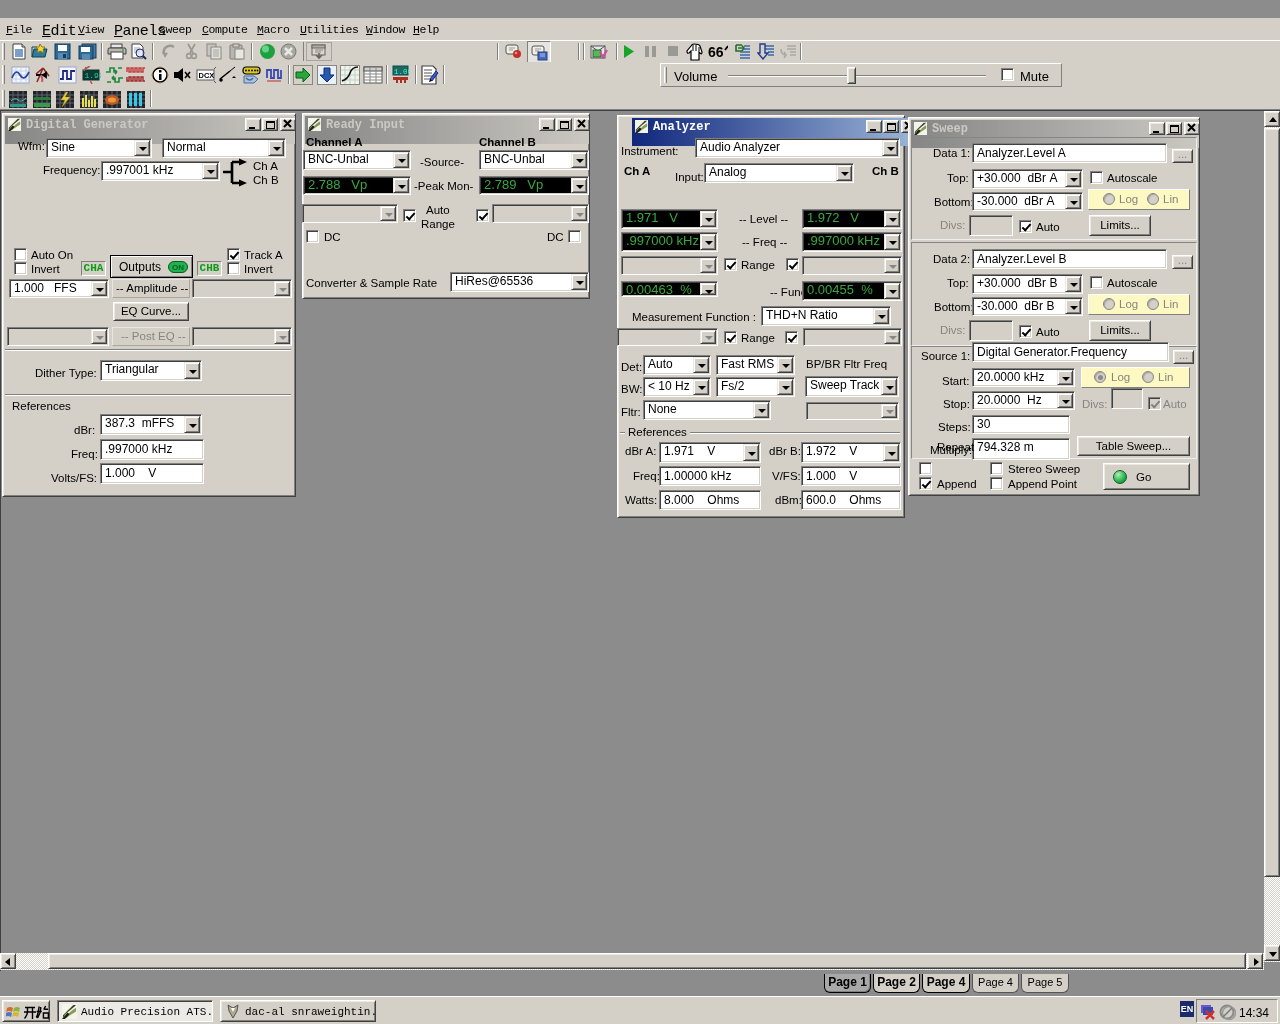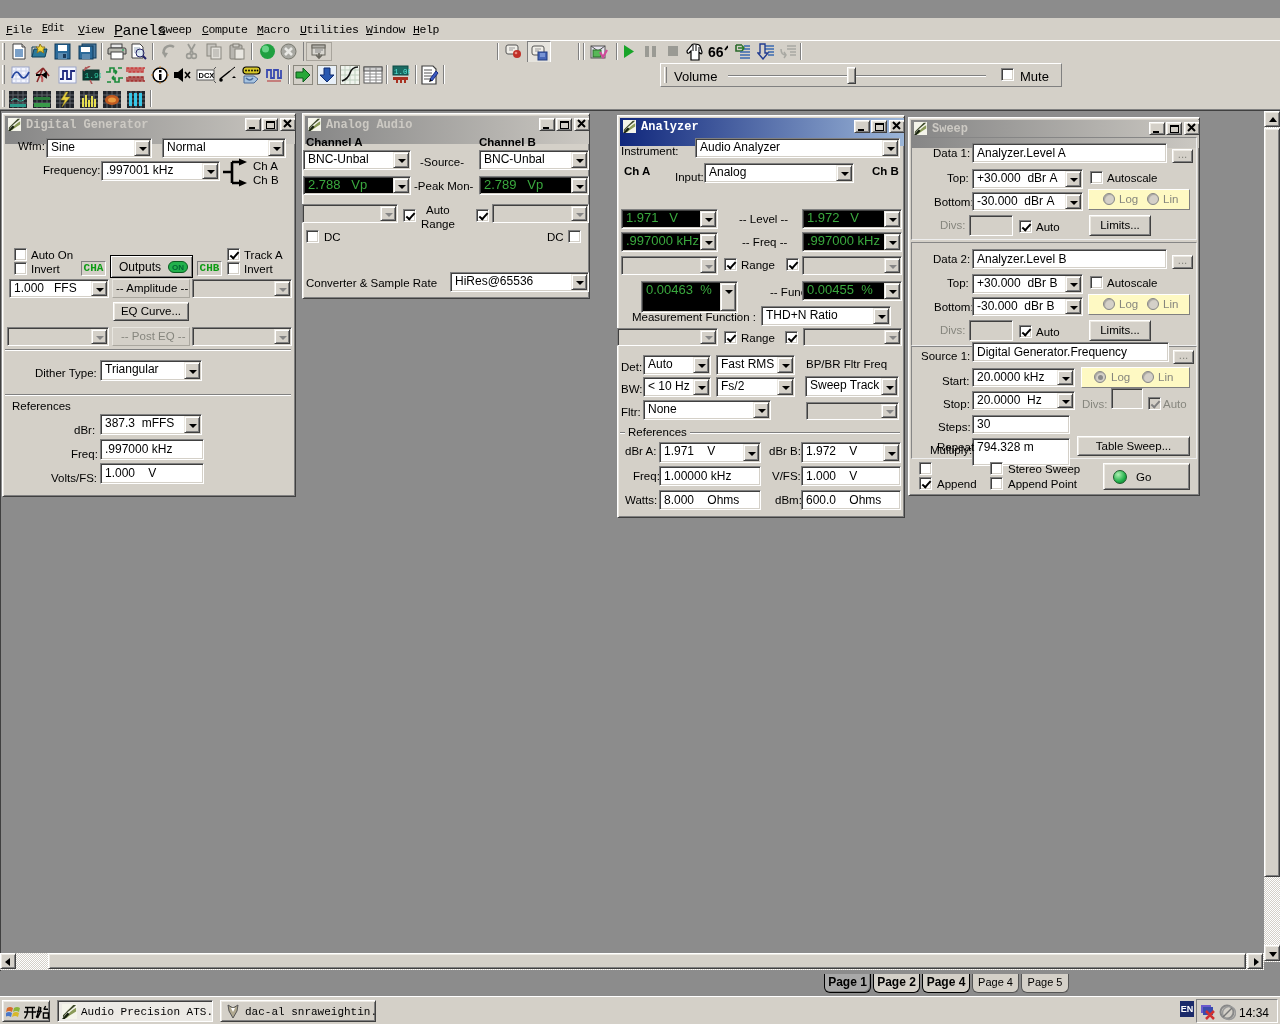--- a/index.html
+++ b/index.html
@@ -20,31 +20,31 @@
 .ck::after{content:"";position:absolute;left:2px;top:3px;width:7px;height:3px;border-left:2px solid #000;border-bottom:2px solid #000;transform:rotate(-48deg)}
 .ckd::after{border-color:#808080}
 .lbl{white-space:nowrap;font-size:11.5px}
 .glbl{white-space:nowrap;color:#86867e;font-size:11.5px}
 .groove{border-top:1px solid #808080;border-bottom:1px solid #fff}
 .btn3{background:#d4d0c8;border:1px solid;border-color:#fff #404040 #404040 #fff;box-shadow:inset 1px 1px 0 #ece9e2,inset -1px -1px 0 #808080;text-align:center;font-size:11.5px}
 .mono{font-family:"Liberation Mono",monospace}
 .tb{background:#d4d0c8}
 .ptitle{height:28px;overflow:hidden;white-space:nowrap}
 .pti{background:linear-gradient(90deg,#868686,#cbc8c2);}
-.pta{background:linear-gradient(90deg,#10277c,#9cb6d8);}
+.pta{background:linear-gradient(90deg,#10277c,#9cb6d8);margin-left:12px;}
 .wbtn{background:#d4d0c8;border:1px solid;border-color:#fff #404040 #404040 #fff;box-shadow:inset 1px 1px 0 #ece9e2,inset -1px -1px 0 #808080;position:absolute}
 .radio{width:12px;height:12px;border-radius:50%;background:#d4d0c8;border:1px solid #868686;box-shadow:inset 1px 1px 1px #a8a6a0}
 </style></head>
 <body>
 <div id="s">
 
 
 <div class="ab face" style="left:0;top:18px;width:1280px;height:22px">
   <div class="ab mono" style="left:6px;top:5px;font-size:11.5px;letter-spacing:-0.4px"><u>F</u>ile</div>
-  <div class="ab mono" style="left:42px;top:5px;font-size:10px;letter-spacing:-0.4px"><u>E</u>dit</div>
+  <div class="ab mono" style="left:42px;top:5px;font-size:15px;letter-spacing:-0.4px"><u>E</u>dit</div>
   <div class="ab mono" style="left:78px;top:5px;font-size:11.5px;letter-spacing:-0.4px"><u>V</u>iew</div>
   <div class="ab mono" style="left:114px;top:5px;font-size:15px;letter-spacing:-0.4px"><u>P</u>anels</div>
   <div class="ab mono" style="left:159px;top:5px;font-size:11.5px;letter-spacing:-0.4px"><u>S</u>weep</div>
   <div class="ab mono" style="left:202px;top:5px;font-size:11.5px;letter-spacing:-0.4px"><u>C</u>ompute</div>
   <div class="ab mono" style="left:257px;top:5px;font-size:11.5px;letter-spacing:-0.4px"><u>M</u>acro</div>
   <div class="ab mono" style="left:300px;top:5px;font-size:11.5px;letter-spacing:-0.4px"><u>U</u>tilities</div>
   <div class="ab mono" style="left:366px;top:5px;font-size:11.5px;letter-spacing:-0.4px"><u>W</u>indow</div>
   <div class="ab mono" style="left:413px;top:5px;font-size:11.5px;letter-spacing:-0.4px"><u>H</u>elp</div>
 </div>
 
@@ -468,21 +468,21 @@
 <div class="ab fld" style="left:100px;top:463px;width:104px;height:21px;line-height:18px">1.000&nbsp;&nbsp;&nbsp;&nbsp;V</div>
 
 <div class="ab raised" style="left:302px;top:113px;width:288px;height:186px;padding:1px">
  <div class="ptitle pti ab" style="left:2px;top:2px;width:284px">
   <svg class="ab" style="left:3px;top:2px" width="13" height="13" viewBox="0 0 16 16">
           <rect width="16" height="16" fill="#f4f4ea"></rect>
           <path d="M1 15 C5 8 9 7 15 1 L12 1 C7 6 4 9 1 12 Z" fill="#3e4a2a"></path>
           <path d="M3 15 C7 10 11 6 15 4 L15 8 C10 11 7 13 5 15 Z" fill="#8a9a58"></path>
           <path d="M0 16 L6 9 L8 11 L3 16 Z" fill="#16200e"></path>
         </svg>
-  <div class="ab mono" style="left:21px;top:2px;font-size:12px;font-weight:bold;color:#ccc9c3">Analog Audio</div>
+  <div class="ab mono" style="left:21px;top:2px;font-size:12px;font-weight:bold;color:#ccc9c3">Ready Input</div>
   <div class="wbtn" style="left:234px;top:2px;width:16px;height:13px">
           <div class="ab" style="left:3px;top:8px;width:6px;height:2px;background:#000"></div>
         </div>
   <div class="wbtn" style="left:251px;top:2px;width:16px;height:13px">
           <div class="ab" style="left:3px;top:2px;width:9px;height:8px;border:1px solid #000;border-top:2px solid #000"></div>
         </div>
   <div class="wbtn" style="left:269px;top:2px;width:16px;height:13px"><svg width="14" height="11">
             <path d="M3 1 L10 8 M10 1 L3 8" stroke="#000" stroke-width="2"></path>
           </svg></div>
  </div>
@@ -576,21 +576,21 @@
       </div>
     </div>
 <div class="ab cb ck" style="left:724px;top:258px"></div>
 <div class="ab lbl" style="left:741px;top:259px">Range</div>
 <div class="ab cb ck" style="left:786px;top:258px"></div>
 <div class="ab dfld" style="left:802px;top:256px;width:100px;height:19px">
       <div class="ca">
         <div class="da dad"></div>
       </div>
     </div>
-<div class="ab blk" style="left:641px;top:281px;width:97px;height:32px">0.00463&nbsp;&nbsp;%<div class="ca">
+<div class="ab blk" style="left:621px;top:281px;width:97px;height:16px">0.00463&nbsp;&nbsp;%<div class="ca">
         <div class="da"></div>
       </div></div>
 <div class="ab lbl" style="left:770px;top:286px">-- Function --</div>
 <div class="ab blk" style="left:802px;top:281px;width:100px;height:20px">0.00455&nbsp;&nbsp;%<div class="ca">
         <div class="da"></div>
       </div></div>
 <div class="ab lbl" style="left:632px;top:311px">Measurement Function :</div>
 <div class="ab fld" style="left:761px;top:306px;width:130px;height:20px">THD+N Ratio<div class="ca">
         <div class="da"></div>
       </div></div>
@@ -742,21 +742,21 @@
 <div class="ab fld" style="left:972px;top:391px;width:103px;height:19px">20.0000&nbsp;&nbsp;Hz<div class="ca">
         <div class="da"></div>
       </div></div>
 <div class="ab glbl" style="left:1082px;top:398px">Divs:</div>
 <div class="ab dfld" style="left:1111px;top:388px;width:32px;height:21px"></div>
 <div class="ab cb cbd ckd ck" style="left:1148px;top:397px"></div>
     <div class="ab glbl" style="left:1163px;top:398px">Auto</div>
 <div class="ab lbl" style="left:938px;top:421px">Steps:</div>
 <div class="ab fld" style="left:972px;top:415px;width:98px;height:19px;line-height:17px">30</div>
 <div class="ab lbl" style="left:930px;top:444px">Multiply:</div>
-<div class="ab fld" style="left:972px;top:438px;width:98px;height:28px;line-height:17px">794.328 m</div>
+<div class="ab fld" style="left:972px;top:438px;width:98px;height:22px;line-height:17px">794.328 m</div>
 <div class="ab btn3" style="left:1077px;top:436px;width:113px;height:20px;line-height:18px">Table Sweep...</div>
 <div class="ab cb" style="left:919px;top:462px"></div>
     <div class="ab lbl" style="left:937px;top:441px">Repeat</div>
 <div class="ab cb" style="left:990px;top:462px"></div>
     <div class="ab lbl" style="left:1008px;top:463px">Stereo Sweep</div>
 <div class="ab cb ck" style="left:919px;top:477px"></div>
     <div class="ab lbl" style="left:937px;top:478px">Append</div>
 <div class="ab cb" style="left:990px;top:477px"></div>
     <div class="ab lbl" style="left:1008px;top:478px">Append Point</div>
 <div class="ab btn3" style="left:1103px;top:463px;width:87px;height:27px">

